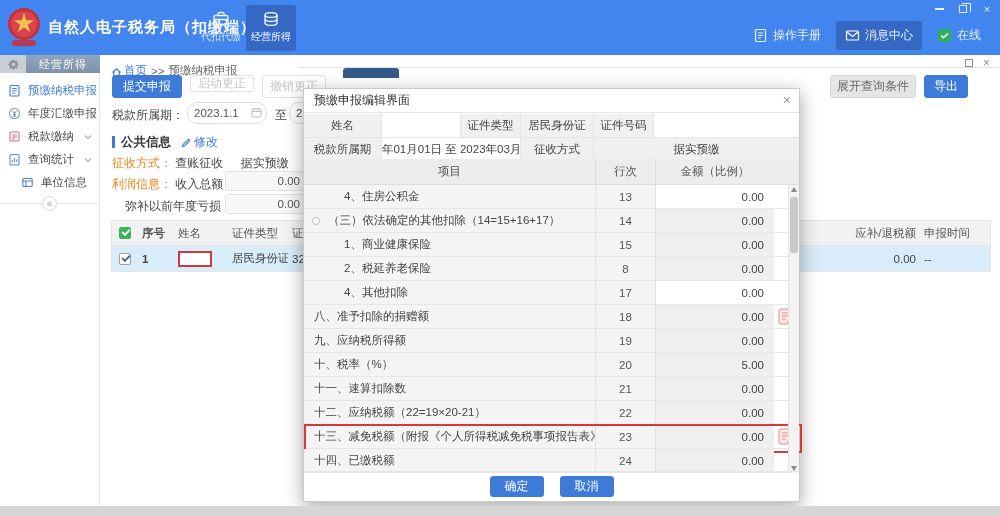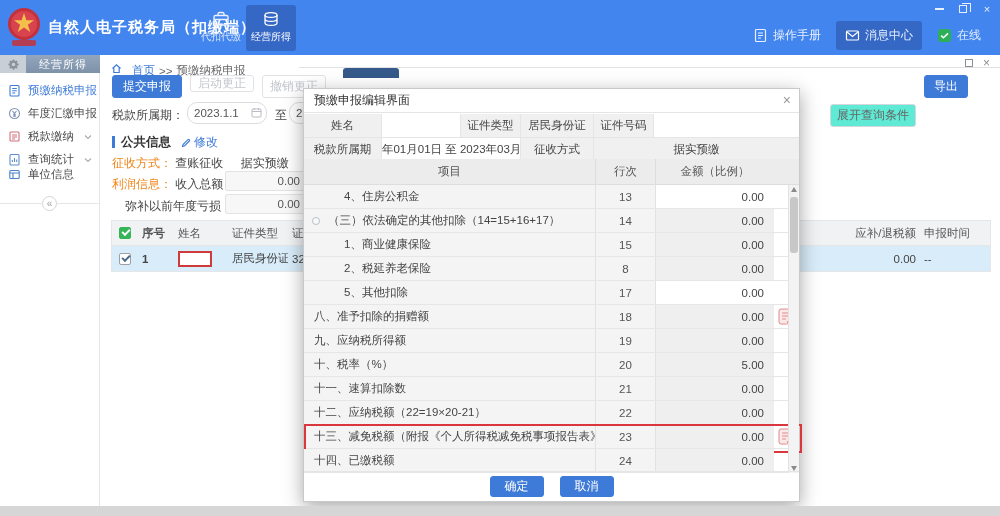--- a/index.html
+++ b/index.html
@@ -34,32 +34,32 @@
   .sb-item .sicon { width:13px; height:13px; margin:0 7px 0 8px; flex:none; }
   .sb-item .slabel { font-size:11.5px; white-space:nowrap; }
   .sb-item.selected .slabel { color:#3e7bd8; }
   .sb-chevron { position:absolute; right:8px; width:8px; height:8px; }
   .sb-divider { position:absolute; left:0; top:148px; width:100px; border-top:1px solid #e6e6e6; }
   .sb-collapse { position:absolute; left:42px; top:141px; width:15px; height:15px; border:1px solid #d6d6d6; border-radius:50%; background:#fff; color:#9aa0a6; font-size:10px; line-height:13px; text-align:center; cursor:pointer; }
 
   
   .main { position:absolute; left:101px; top:55px; width:899px; height:451px; background:#fff; }
   .crumb { position:absolute; left:10px; top:8px; display:flex; align-items:center; gap:4px; font-size:11.5px; }
-  .crumb .home { color:#3e7bd8; cursor:pointer; display:flex; align-items:flex-start; gap:10px; }
+  .crumb .home { color:#3e7bd8; cursor:pointer; display:flex; align-items:flex-end; gap:2px; }
   .crumb .sep,.crumb .cur { color:#666; }
   .tab-strip-line { position:absolute; left:198px; top:12px; width:701px; border-top:1px solid #e2e2e2; }
   .bg-tab { position:absolute; left:242px; top:13px; width:56px; height:10px; background:#35598a; border-radius:3px 3px 0 0; }
   .panel-ctrls { position:absolute; right:10px; top:3px; display:flex; gap:10px; color:#8a8f95; align-items:center; }
   .panel-ctrls .sq { width:8px; height:8px; border:1px solid #8a8f95; cursor:pointer; }
   .panel-ctrls .x { font-size:12px; cursor:pointer; line-height:10px; }
 
   .btn { display:inline-flex; align-items:center; justify-content:center; border-radius:3px; font-size:12px; cursor:pointer; white-space:nowrap; }
   .btn-blue { background:#3e7bd8; color:#fff; border:1px solid #3e7bd8; }
   .btn-disabled { background:#fff; color:#c2c6cc; border:1px solid #e0e2e6; cursor:default; }
-  .btn-outline { background:#5eead4; color:#666; border:1px solid #d4d7db;margin-top:29px; }
+  .btn-outline { background:#e5e5e5; color:#666; border:1px solid #d4d7db; }
 
   .filter-label { position:absolute; left:11px; top:52px; color:#444; }
   .date-input { position:absolute; top:47px; height:22px; border:1px solid #ddd; border-radius:10px; background:#fff; font-size:11.5px; color:#555; padding:0 18px 0 6px; font-family:inherit; }
   .cal-icon { position:absolute; top:52px; width:11px; height:11px; }
   .to-label { position:absolute; left:174px; top:52px; color:#444; }
 
   .sec-bar { position:absolute; left:11px; top:81px; width:3px; height:12px; background:#3e7bd8; }
   .sec-title { position:absolute; left:20px; top:79px; font-size:12.5px; font-weight:bold; color:#333; }
   .edit-link { position:absolute; left:80px; top:79px; color:#3e7bd8; cursor:pointer; display:flex; gap:3px; align-items:center; }
   .lbl-orange { color:#f08519; }
@@ -225,21 +225,21 @@
     <div class="sb-item" style="top:93px;">
       <svg class="sicon" viewBox="0 0 13 13" fill="none" stroke="#5f8ccc" stroke-width="1.1">
           <rect x="2" y="1.5" width="9" height="10.5" rx="1"></rect>
           <path d="M4.3 9 v-2 M6.5 9 V5 M8.7 9 V6.5"></path>
         </svg>
       <span class="slabel">查询统计</span>
       <svg class="sb-chevron" viewBox="0 0 8 8" fill="none" stroke="#a9aeb5" stroke-width="1.2">
           <path d="M1 2.5 l3 3 3-3"></path>
         </svg>
     </div>
-    <div class="sb-item" style="top:108px;">
+    <div class="sb-item" style="top:116px;justify-content:center;">
       <svg class="sicon" viewBox="0 0 13 13" fill="none" stroke="#4d82c8" stroke-width="1.1">
           <rect x="1.8" y="2.5" width="9.4" height="8" rx="1"></rect>
           <path d="M1.8 5 h9.4 M5 5 v5.5"></path>
         </svg>
       <span class="slabel">单位信息</span>
     </div>
     <div class="sb-divider"></div>
     <div class="sb-collapse">«</div>
   </div>
 
@@ -372,21 +372,21 @@
         <div class="mitem">1、商业健康保险</div>
         <div class="mline">15</div>
         <div class="mamount">0.00</div>
       </div>
       <div class="mrow ind2">
         <div class="mitem">2、税延养老保险</div>
         <div class="mline">8</div>
         <div class="mamount">0.00</div>
       </div>
       <div class="mrow ind2 editable">
-        <div class="mitem">5、其他扣除</div>
+        <div class="mitem">4、其他扣除</div>
         <div class="mline">17</div>
         <div class="mamount">0.00</div>
       </div>
       <div class="mrow ind0">
         <div class="mitem">八、准予扣除的捐赠额</div>
         <div class="mline">18</div>
         <div class="mamount">0.00</div>
         <svg class="edit-note" viewBox="0 0 17 17">
             <rect x="1" y="1" width="13" height="15" rx="2" fill="#fbe9e9" stroke="#e08a8a"></rect>
             <path d="M4 5 h7 M4 8 h7 M4 11 h4" stroke="#e08a8a" stroke-width="1"></path>

